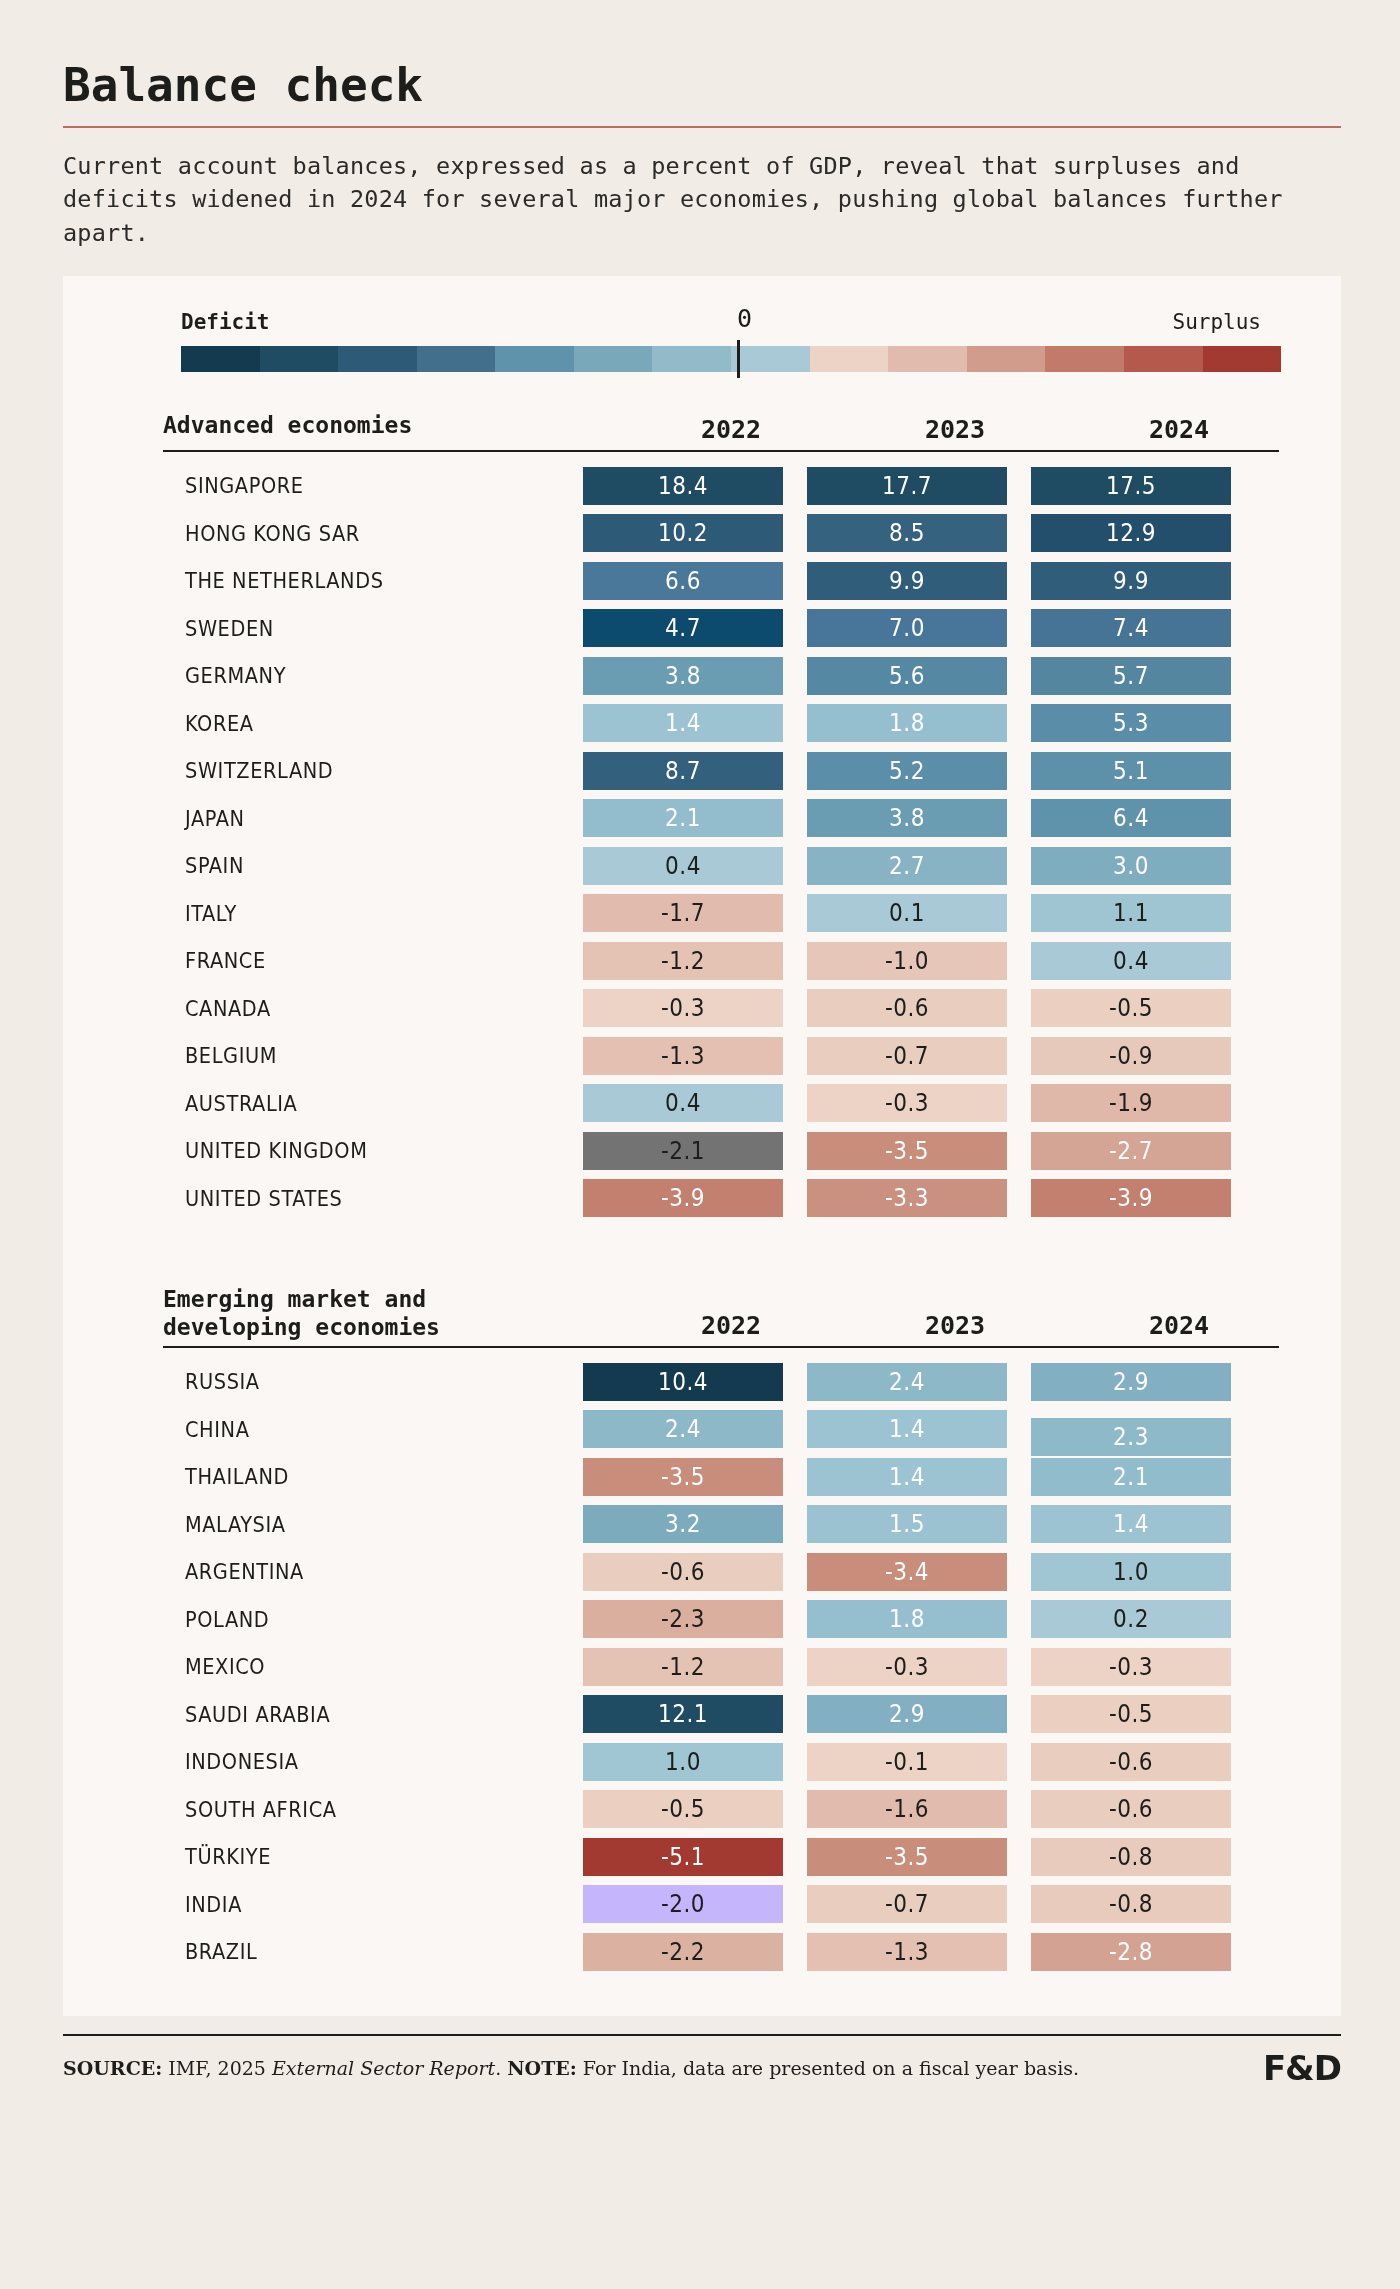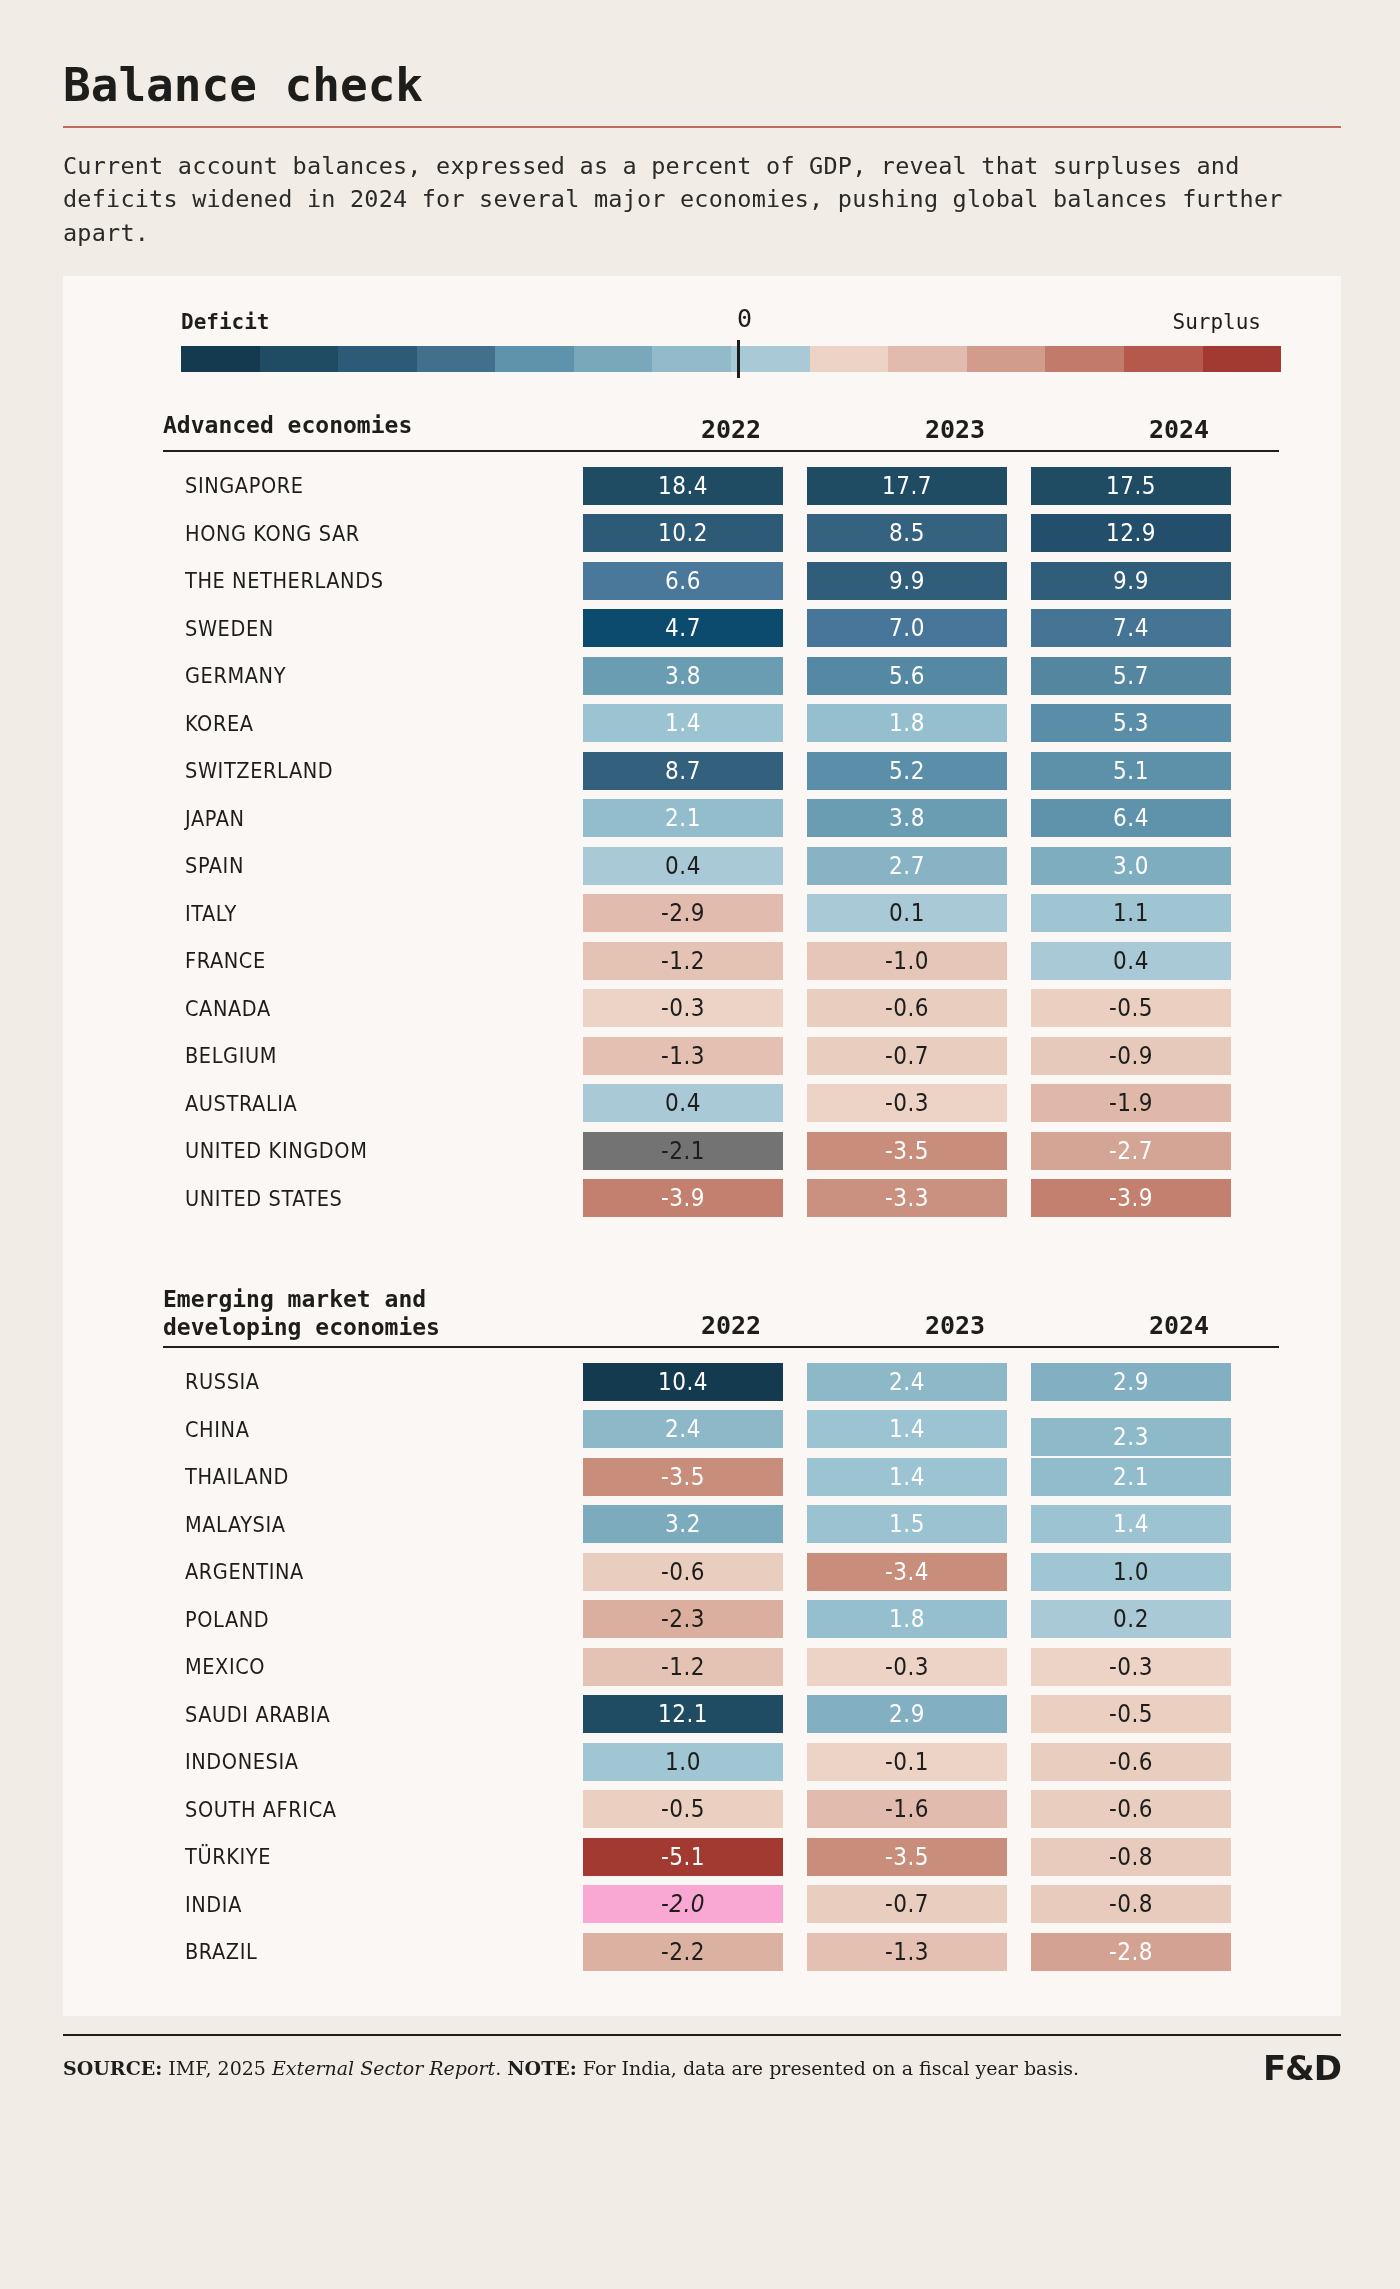--- a/index.html
+++ b/index.html
@@ -280,21 +280,21 @@
           <div class="cell" style="background: rgb(95, 147, 171);">6.4</div>
         </div>
         <div class="row">
           <div class="row-label">Spain</div>
           <div class="cell dark-text" style="background: rgb(169, 201, 214);">0.4</div>
           <div class="cell" style="background: rgb(135, 179, 196);">2.7</div>
           <div class="cell" style="background: rgb(127, 173, 192);">3.0</div>
         </div>
         <div class="row">
           <div class="row-label">Italy</div>
-          <div class="cell dark-text" style="background: rgb(225, 187, 173);">-2.9</div>
+          <div class="cell dark-text" style="background: rgb(225, 187, 173);">-1.7</div>
           <div class="cell dark-text" style="background: rgb(169, 201, 214);">0.1</div>
           <div class="cell dark-text" style="background: rgb(159, 197, 211);">1.1</div>
         </div>
         <div class="row">
           <div class="row-label">France</div>
           <div class="cell dark-text" style="background: rgb(228, 194, 180);">-1.2</div>
           <div class="cell dark-text" style="background: rgb(230, 198, 184);">-1.0</div>
           <div class="cell dark-text" style="background: rgb(169, 201, 214);">0.4</div>
         </div>
         <div class="row">
@@ -401,21 +401,21 @@
           <div class="cell dark-text" style="background: rgb(233, 206, 192);">-0.6</div>
         </div>
         <div class="row">
           <div class="row-label">Türkiye</div>
           <div class="cell" style="background: rgb(163, 58, 49);">-5.1</div>
           <div class="cell" style="background: rgb(201, 141, 124);">-3.5</div>
           <div class="cell dark-text" style="background: rgb(232, 203, 189);">-0.8</div>
         </div>
         <div class="row">
           <div class="row-label">India</div>
-          <div class="cell dark-text" style="background: #f9a8d4; font-style: italic;">-2.0</div>
+          <div class="cell dark-text" style="background: #c4b5fd;">-2.0</div>
           <div class="cell dark-text" style="background: rgb(233, 205, 191);">-0.7</div>
           <div class="cell dark-text" style="background: rgb(232, 203, 189);">-0.8</div>
         </div>
         <div class="row">
           <div class="row-label">Brazil</div>
           <div class="cell dark-text" style="background: rgb(219, 177, 161);">-2.2</div>
           <div class="cell dark-text" style="background: rgb(227, 192, 178);">-1.3</div>
           <div class="cell" style="background: rgb(211, 162, 146);">-2.8</div>
         </div>
       </div>

